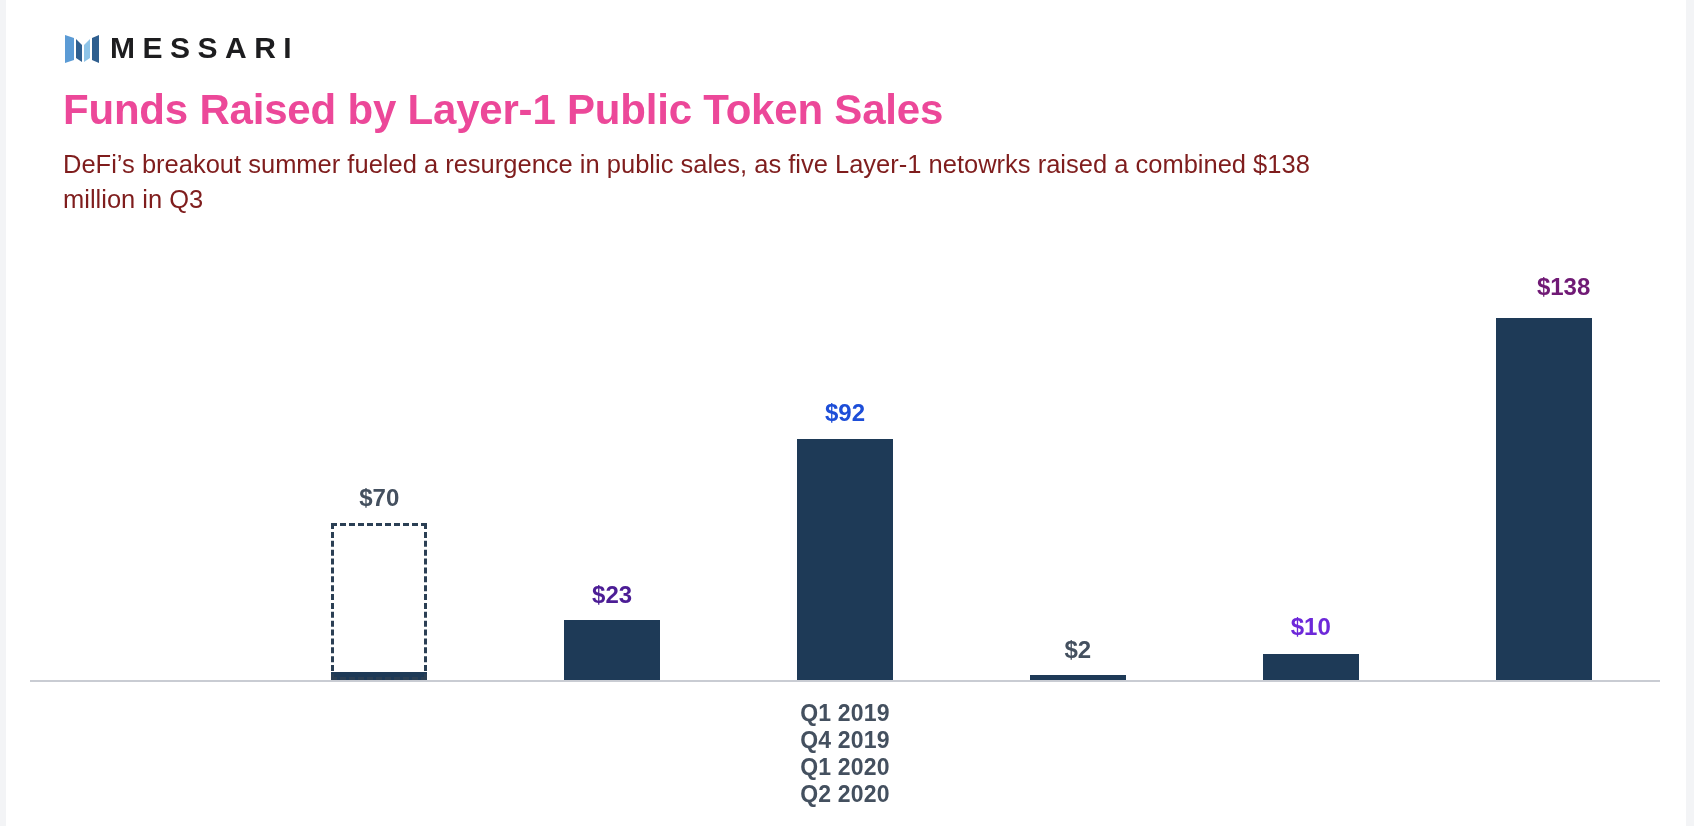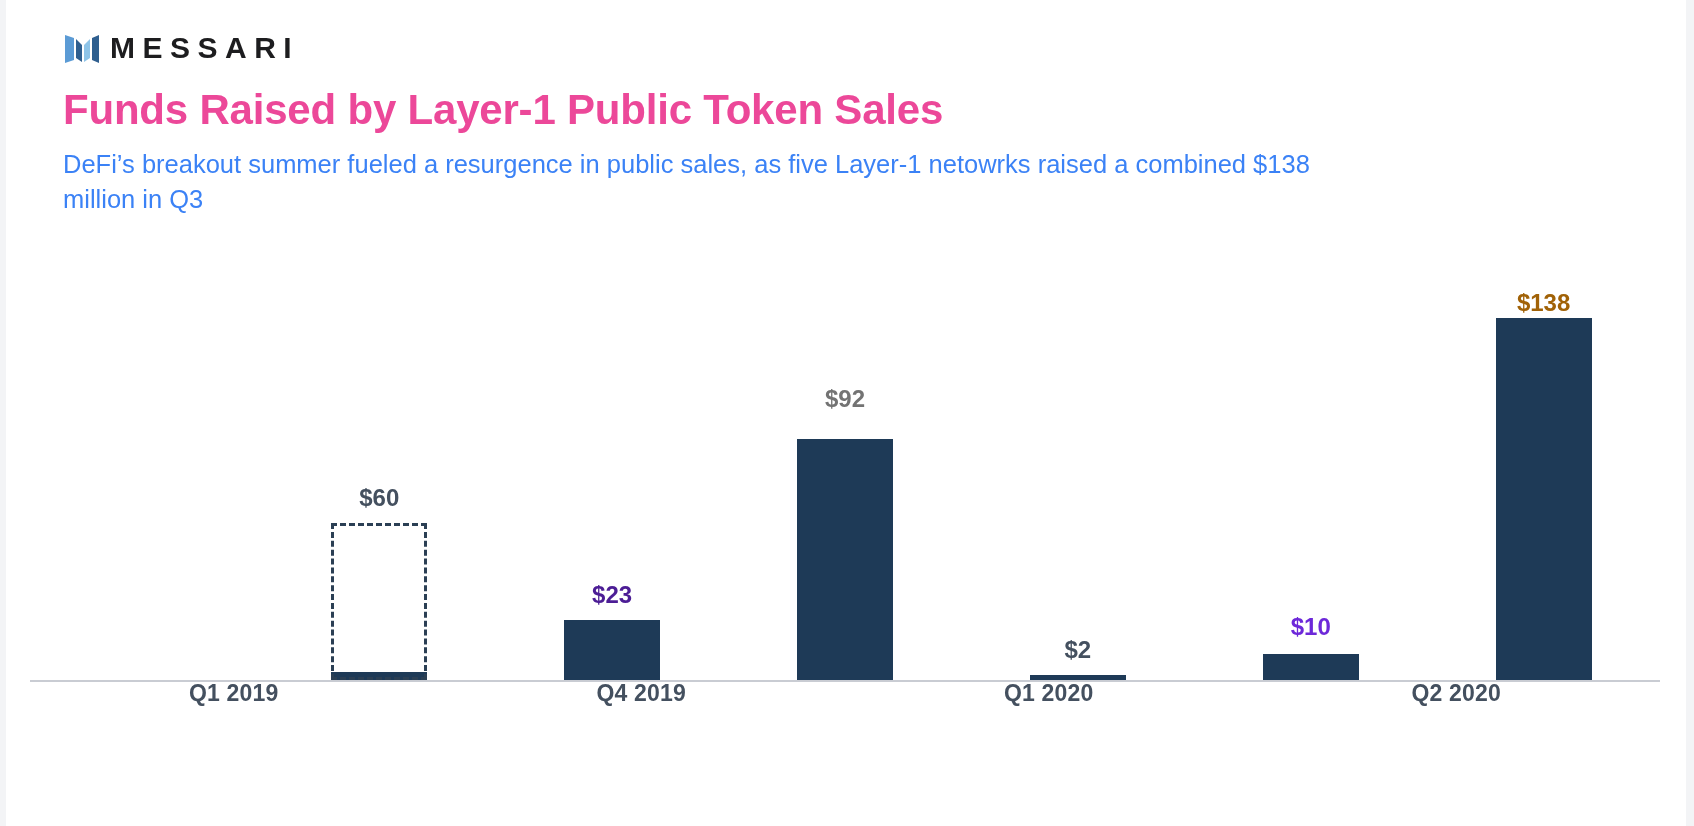--- a/index.html
+++ b/index.html
@@ -64,21 +64,21 @@
     font-size: 42px;
     font-weight: 700;
     color: #ec4899;
     letter-spacing: -0.2px;
     line-height: 1.06;
   }
   .chart-subtitle {
     margin-top: 14px;
     font-size: 25.5px;
     font-weight: 400;
-    color: #3b82f6;
+    color: #7f1d1d;
     line-height: 1.4;
     max-width: 1260px;
   }
 
   
   .plot {
     position: absolute;
     left: 30px;
     top: 236px;
     width: 1630px;
@@ -139,23 +139,24 @@
     transform: translateX(-50%);
     font-size: 24px;
     font-weight: 700;
     color: #44505f;
     white-space: nowrap;
     line-height: 1;
   }
   .x-labels {
     position: absolute;
     left: 30px;
-    top: 680px;
-    width: 1630px;
-    display: flex;
+    top: 700px;
+    width: 1630px;
+    display: flex;
+    flex-direction: column;
   }
   .x-label {
     flex: 1 1 0;
     text-align: center;
     font-size: 23px;
     font-weight: 700;
     color: #44505f;
     letter-spacing: 0.2px;
   }
   .footnote {
@@ -198,51 +199,51 @@
     <div class="bars">
         <div class="bar-slot">
           <div class="bar-col">
             <div class="bar-rect" style="height: 0px; background: rgb(30, 58, 87);"></div>
           </div>
         </div>
         <div class="bar-slot">
           <div class="bar-col">
             <div class="bar-ghost" style="height: 157.2px;"></div>
             <div class="bar-rect" style="height: 7.86px; background: rgb(30, 58, 87);"></div>
-            <div class="bar-value" style="color: rgb(68, 80, 95); bottom: 170.2px;">$60</div>
+            <div class="bar-value" style="color: rgb(68, 80, 95); bottom: 170.2px;">$70</div>
           </div>
         </div>
         <div class="bar-slot">
           <div class="bar-col">
             <div class="bar-rect" style="height: 60.26px; background: rgb(30, 58, 87);"></div>
             <div class="bar-value" style="color: #4c1d95; bottom: 73.26px;">$23</div>
           </div>
         </div>
         <div class="bar-slot">
           <div class="bar-col">
             <div class="bar-rect" style="height: 241.04px; background: rgb(30, 58, 87);"></div>
-            <div class="bar-value" style="color: #737373; bottom: 269px;">$92</div>
+            <div class="bar-value" style="color: #1d4ed8; bottom: 255px;">$92</div>
           </div>
         </div>
         <div class="bar-slot">
           <div class="bar-col">
             <div class="bar-rect" style="height: 5.24px; background: rgb(30, 58, 87);"></div>
             <div class="bar-value" style="color: rgb(68, 80, 95); bottom: 18.24px;">$2</div>
           </div>
         </div>
         <div class="bar-slot">
           <div class="bar-col">
             <div class="bar-rect" style="height: 26.2px; background: rgb(30, 58, 87);"></div>
             <div class="bar-value" style="color: #6d28d9; bottom: 41px;">$10</div>
           </div>
         </div>
         <div class="bar-slot">
           <div class="bar-col">
             <div class="bar-rect" style="height: 361.56px; background: rgb(30, 58, 87);"></div>
-            <div class="bar-value" style="color: #a16207; bottom: 365px;">$138</div>
+            <div class="bar-value" style="color: #701a75; bottom: 381px; margin-left: 20px;">$138</div>
           </div>
         </div>
       </div>
     <div class="axis-line"></div>
   </div>
 
   <div class="x-labels">
       <div class="x-label">Q1 2019</div>
       <div class="x-label">Q4 2019</div>
       <div class="x-label">Q1 2020</div>

